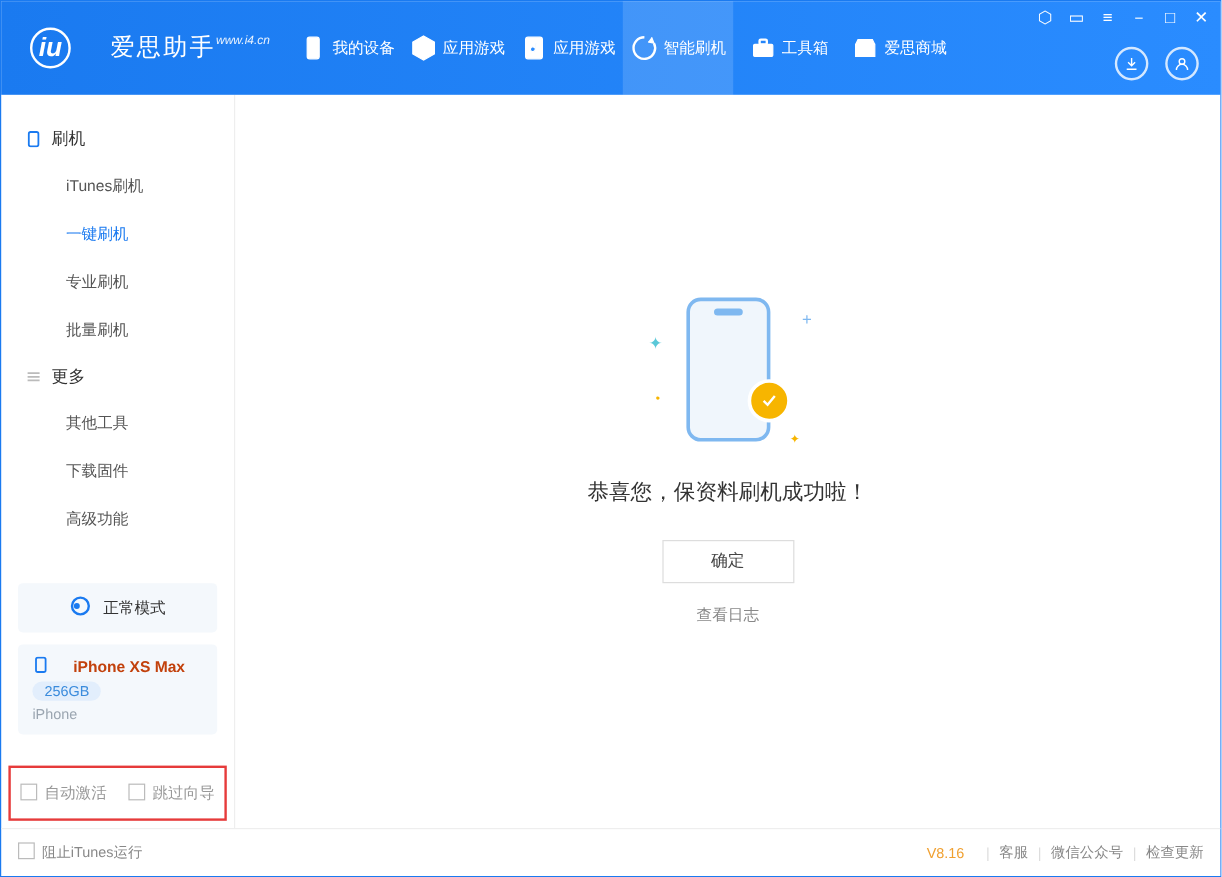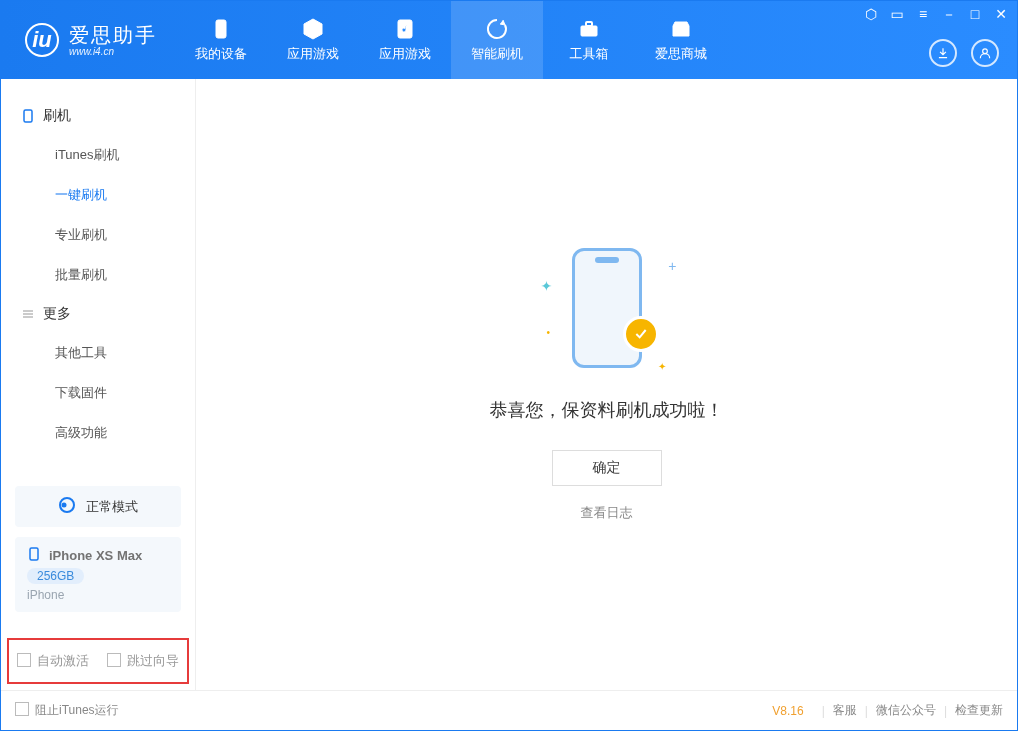--- a/index.html
+++ b/index.html
@@ -3,26 +3,26 @@
 <meta charset="utf-8">
 <style>
 * { margin: 0; padding: 0; box-sizing: border-box; font-family: "Microsoft YaHei", sans-serif; }
 body { background: #fff; }
 .app-window { width: 1018px; height: 731px; border: 1px solid #1a7af0; display: flex; flex-direction: column; background: #fff; }
 
 
 .header { height: 78px; background: linear-gradient(90deg, #1a7af0 0%, #2a8cff 100%); display: flex; align-items: center; color: #fff; position: relative; }
 .logo-block { display: flex; align-items: center; padding: 0 18px 0 24px; gap: 10px; }
 .logo-circle { width: 34px; height: 34px; border: 2.5px solid #fff; border-radius: 50%; display: flex; align-items: center; justify-content: center; font-weight: bold; font-size: 22px; font-style: italic; text-align: right; }
-.logo-text { display: flex; flex-direction: column; line-height: 1.1; }
+.logo-text { display: flex; flex-direction: row; line-height: 1.1; margin-left: 23px; }
 .logo-title { font-size: 20px; letter-spacing: 2px; font-weight: normal; }
 .logo-sub { font-size: 10px; opacity: 0.9; font-style: italic; }
 
 .nav-tabs { display: flex; height: 100%; }
-.nav-tab { width: 92px; display: flex; flex-direction: column; align-items: center; justify-content: center; gap: 4px; font-size: 13px; cursor: pointer; position: relative; }
+.nav-tab { width: 92px; display: flex; align-items: center; justify-content: center; gap: 4px; font-size: 13px; cursor: pointer; position: relative; }
 .nav-tab.active { background: rgba(255,255,255,0.15); }
 .nav-tab-icon { width: 24px; height: 24px; display: flex; align-items: center; justify-content: center; }
 .nav-tab-icon svg { width: 24px; height: 24px; fill: #fff; stroke: #fff; }
 
 .window-controls { position: absolute; top: 6px; right: 8px; display: flex; gap: 10px; align-items: center; }
 .window-controls svg, .window-controls div { width: 14px; height: 14px; cursor: pointer; }
 .window-controls .wc { font-size: 14px; color: #fff; width: 16px; text-align: center; line-height: 14px; }
 
 .header-right-icons { position: absolute; right: 18px; bottom: 12px; display: flex; gap: 14px; }
 .header-right-icons .circ { width: 28px; height: 28px; border: 2px solid rgba(255,255,255,0.8); border-radius: 50%; display: flex; align-items: center; justify-content: center; cursor: pointer; }
@@ -33,21 +33,21 @@
 .sidebar { width: 195px; border-right: 1px solid #eee; display: flex; flex-direction: column; }
 .side-top { flex: 1; padding-top: 18px; }
 .side-heading { display: flex; align-items: center; gap: 8px; padding: 10px 20px; font-size: 14px; color: #333; }
 .side-heading .hicon { width: 14px; height: 14px; display: flex; align-items: center; justify-content: center; }
 .side-item { padding: 11px 12px 11px 54px; font-size: 13px; color: #555; cursor: pointer; }
 .side-item.active { color: #1a7af0; }
 
 .device-block { padding: 10px 14px; }
 .mode-card, .dev-card { background: #f4f8fc; border-radius: 4px; padding: 10px 12px; margin-bottom: 10px; display: flex; align-items: center; gap: 10px; font-size: 13px; color: #333; justify-content: center; }
 .dev-card { flex-direction: column; align-items: flex-start; gap: 4px; }
-.dev-card .dev-top { display: flex; align-items: center; gap: 8px; font-weight: bold; color: #737373; }
+.dev-card .dev-top { display: flex; align-items: center; gap: 20px; font-weight: bold; color: #c2410c; }
 .capacity-pill { background: #e2eefc; color: #3a8bdc; border-radius: 10px; padding: 1px 10px; font-size: 12px; }
 .dev-card .dev-type { color: #9aa5b0; font-size: 12px; }
 
 .checkbox-row { border: 2px solid #e63b3b; margin: 6px; padding: 12px 8px; display: flex; gap: 18px; font-size: 13px; color: #999; align-items: center; }
 .cb { width: 14px; height: 14px; border: 1px solid #bbb; display: inline-block; margin-right: 6px; vertical-align: -2px; }
 
 
 .main { flex: 1; display: flex; flex-direction: column; align-items: center; justify-content: center; color: #333; }
 .illus { position: relative; width: 140px; height: 130px; margin-bottom: 20px; }
 .phone-outline { position: absolute; left: 35px; top: 0; width: 70px; height: 120px; border: 3px solid #7fb8f0; border-radius: 12px; background: #f0f6fc; }

